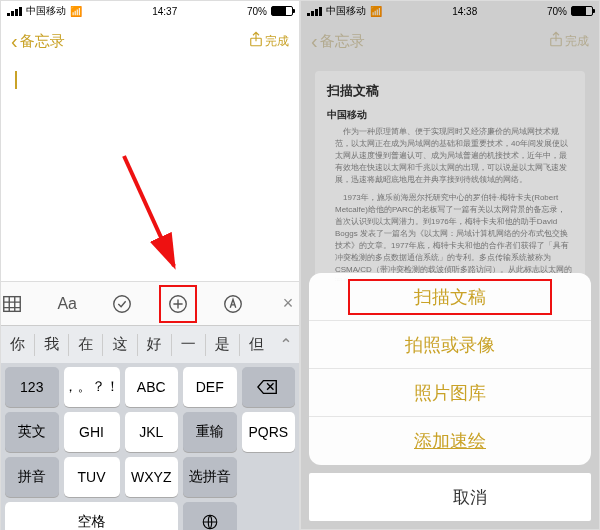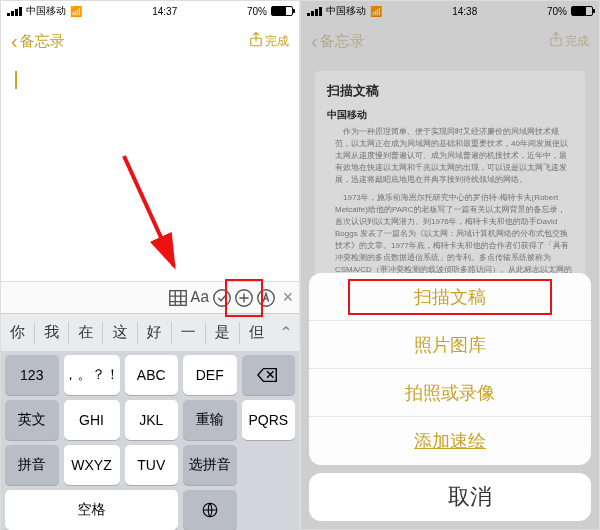--- a/index.html
+++ b/index.html
@@ -17,21 +17,21 @@
   .battery::after { content:''; position:absolute; right:-3px; top:2px; width:2px; height:4px; background:#000; border-radius:0 1px 1px 0;}
   .battery .fill { background:#000; height:100%; width:70%; }
   .nav { height: 40px; display:flex; align-items:center; justify-content:space-between; padding:0 10px; }
   .nav .back { color:#c9a227; font-size:15px; display:flex; align-items:center; }
   .nav .actions { display:flex; align-items:center; color:#c9a227; font-size:12px;font-family:Liberation Mono, monospace;}
   .phone-right .nav .back, .phone-right .nav .actions { color:#bfae7a; opacity:.6;}
   .chev { font-size:20px; line-height:1; margin-right:2px;}
   .share-icon svg { width:18px; height:18px; }
   .note-area { padding: 10px 14px; height: 220px; }
   .cursor { display:inline-block; width:2px; height:18px; background:#c9a227;}
-  .toolbar { height: 32px; display:flex; align-items:center; justify-content:flex-end; border-top:1px solid #ddd; background:#fafafa; color:#555;font-family:Liberation Mono, monospace;}
+  .toolbar { height: 44px; display:flex; align-items:center; justify-content:space-between; border-top:1px solid #ddd; background:#fafafa; color:#555;}
   .toolbar .tb { width:22px; height:22px; display:flex; align-items:center; justify-content:center;}
   .toolbar svg { width:22px; height:22px; }
   .tb-plus-wrap { position:relative; }
   .redbox { position:absolute; border:2px solid #e11; pointer-events:none; }
   .redbox.plus { left:-8px; top:-8px; width:38px; height:38px;}
   .arrow { position:absolute; left:118px; top:150px; width:110px; height:130px; pointer-events:none; }
   .suggestion { height:38px; display:flex; align-items:center; background:#e9ebee; border-top:1px solid #ccc;}
   .suggestion .sug { flex:1; text-align:center; font-size:15px; color:#333;}
   .suggestion .sep { width:1px; height:22px; background:#ccc;}
   .suggestion .expand { width:26px; text-align:center; color:#888;}
@@ -43,21 +43,21 @@
   
   .doc-card { margin:10px 14px; background:#fff; border-radius:4px; padding:10px 12px; font-size:8px; color:#888; line-height:1.5; height: 210px; overflow:hidden;}
   .doc-card h4 { font-size:13px; color:#333; margin-bottom:6px;}
   .doc-card h5 { font-size:10px; color:#333; margin-bottom:4px;}
   .doc-card p { margin-bottom:6px; text-indent:1em;margin-left:8px;}
   .dim-overlay { position:absolute; inset:0; background:rgba(0,0,0,.15); z-index:1;}
   .sheet { position:absolute; bottom:0; left:0; right:0; z-index:2; padding:8px;}
   .sheet-group { background:rgba(255,255,255,.95); border-radius:12px; overflow:hidden; margin-bottom:8px;}
   .sheet-item { height:48px; display:flex; align-items:center; justify-content:center; font-size:18px; color:#c9a227; border-bottom:1px solid #e5e5e5; position:relative;}
   .sheet-item:last-child { border-bottom:none;text-decoration:underline;}
-  .sheet-cancel { background:#fff; border-radius:12px; height:48px; display:flex; align-items:center; justify-content:center; font-size:22px; color:#333;padding-left:40px;}
+  .sheet-cancel { background:#fff; border-radius:2px; height:48px; display:flex; align-items:center; justify-content:center; font-size:17px; color:#333;padding-left:40px;}
   .redbox.scan { left:14%; top:6px; width:72%; height:36px;}
 </style>
 </head>
 <body>
 
 <div class="container">
 
   <div class="phone">
     <div class="statusbar">
       <div class="left">
@@ -163,22 +163,22 @@
           </svg>
         </div>
 
       <div class="key gray">英文</div>
       <div class="key">GHI</div>
       <div class="key">JKL</div>
       <div class="key gray">重输</div>
 
       <div class="key">PQRS</div>
       <div class="key gray">拼音</div>
+      <div class="key">TUV</div>
       <div class="key">WXYZ</div>
-      <div class="key">TUV</div>
 
       <div class="key gray">选拼音</div>
       <div class="key wide">空格</div>
       <div class="key gray">
           <svg viewBox="0 0 24 24" width="18" height="18" fill="none" stroke="#000" stroke-width="1.5">
             <circle cx="12" cy="12" r="9"></circle>
             <path d="M3 12h18M12 3c3 3 3 15 0 18M12 3c-3 3-3 15 0 18"></path>
           </svg>
         </div>
     </div>
@@ -228,24 +228,24 @@
 
     <div class="dim-overlay"></div>
 
     <div class="sheet">
       <div class="sheet-group">
         <div class="sheet-item">
           <span>扫描文稿</span>
           <span class="redbox scan"></span>
         </div>
         <div class="sheet-item">
+            <span>拍照或录像</span>
+          </div>
+        <div class="sheet-item">
             <span>照片图库</span>
-          </div>
-        <div class="sheet-item">
-            <span>拍照或录像</span>
           </div>
         <div class="sheet-item">
             <span>添加速绘</span>
           </div>
       </div>
       <div class="sheet-cancel">
           <span>取消</span>
         </div>
     </div>
   </div>

